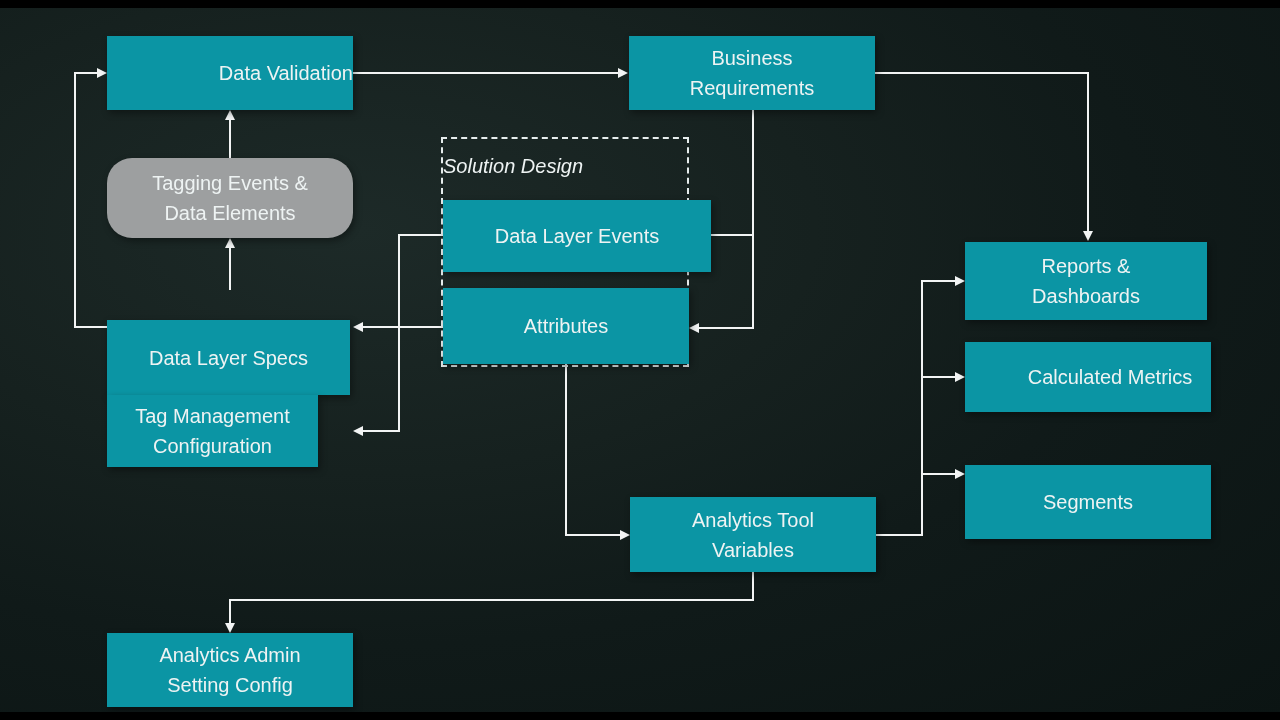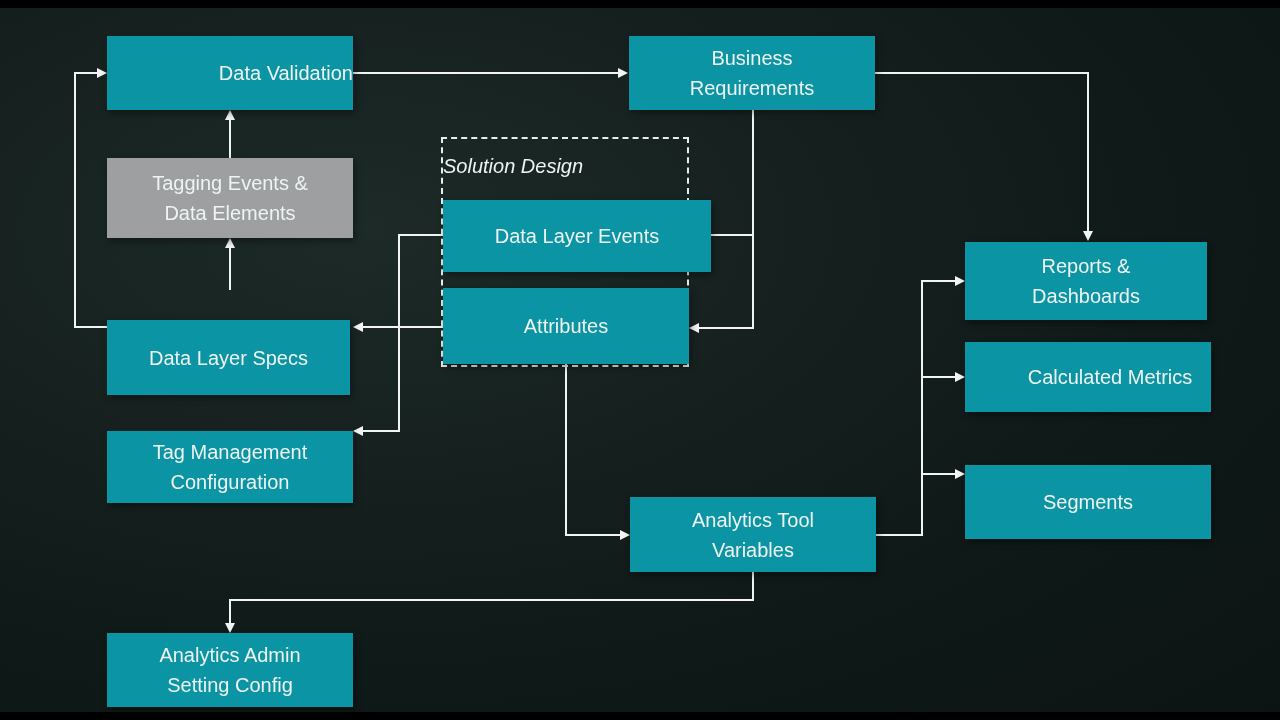--- a/index.html
+++ b/index.html
@@ -11,35 +11,35 @@
   .letterbox.top { top:0; }
   .letterbox.bottom { bottom:0; }
 
   svg.connectors { position:absolute; left:0; top:0; width:1280px; height:720px; z-index:1; }
   svg.connectors polyline { fill:none; stroke:#f2f4f4; stroke-width:2; }
 
   .node { position:absolute; z-index:2; display:flex; align-items:center; justify-content:center;
           text-align:center; color:#eef3f3; font-size:20px; line-height:1.5;
           background:#0b95a4; box-shadow:2px 3px 7px rgba(0,0,0,0.38); }
   .node span { white-space:pre-line; }
-  .node.gray { background:#9d9fa0; }
+  .node.gray { background:#9d9fa0;border-radius:25px; }
 
   .group { position:absolute; z-index:1; border:2px dashed #e6eded; }
   .group-label { position:absolute; left:0; right:0; top:16px; text-align:left;
                  color:#eef3f3; font-size:20px;font-style:italic; }
 
   
   #n-data-validation        { left:107px; top:36px;  width:246px; height:74px;justify-content:flex-end; }
   #n-business-requirements  { left:629px; top:36px;  width:246px; height:74px; }
   #n-tagging-events         { left:107px; top:158px; width:246px; height:80px; }
   #g-solution-design        { left:441px; top:137px; width:248px; height:230px; }
   #n-data-layer-events      { left:443px; top:200px; width:268px; height:72px; }
   #n-attributes             { left:443px; top:288px; width:246px; height:76px; }
   #n-data-layer-specs       { left:107px; top:284px; width:243px; height:75px;margin-top:36px; }
-  #n-tag-management         { left:107px; top:395px; width:246px; height:72px;margin-top:36px; }
+  #n-tag-management         { left:107px; top:395px; width:211px; height:72px; }
   #n-reports-dashboards     { left:965px; top:242px; width:242px; height:78px; }
   #n-calculated-metrics     { left:965px; top:342px; width:246px; height:70px;padding-left:44px; }
   #n-segments               { left:965px; top:437px; width:246px; height:74px;margin-top:28px; }
   #n-analytics-tool-vars    { left:630px; top:497px; width:246px; height:75px; }
   #n-analytics-admin        { left:107px; top:633px; width:246px; height:74px; }
 </style>
 </head>
 <body>
 
 <div class="stage">

